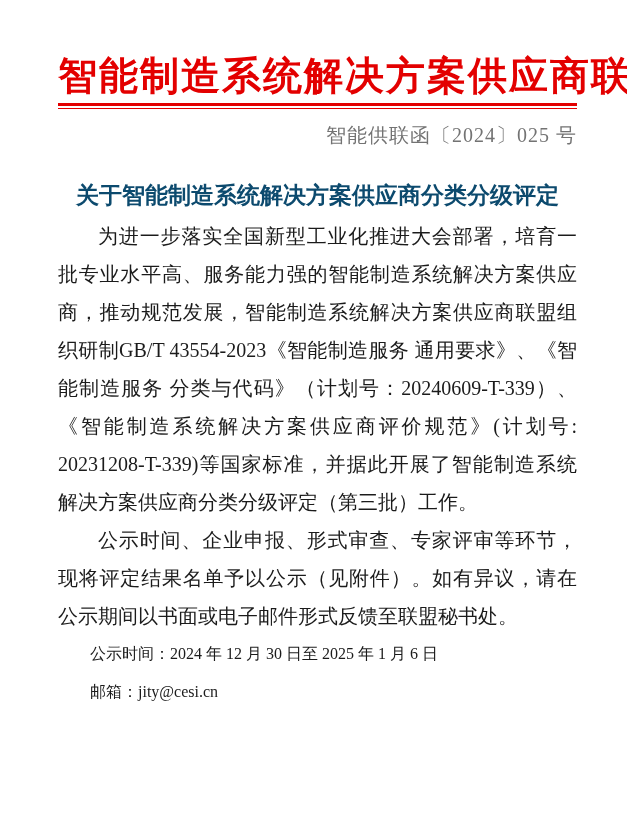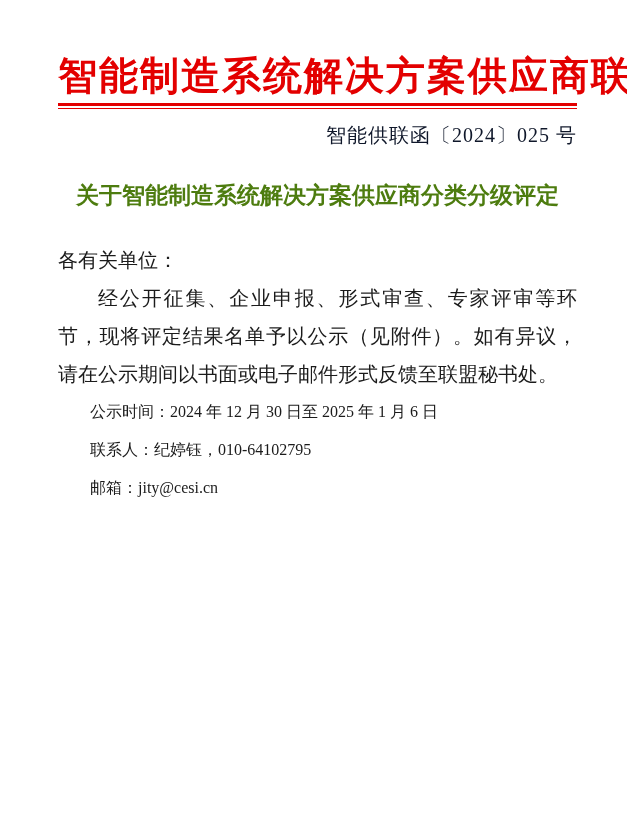--- a/index.html
+++ b/index.html
@@ -35,29 +35,29 @@
   .rule-thin {
     height: 1px;
     background: #e30000;
     margin-top: 2px;
   }
   .doc-number {
     margin-top: 13px;
     text-align: right;
     font-size: 20px;
     letter-spacing: 1px;
-    color: #0f172a;
+    color: #737373;
   }
   .doc-title {
     margin-top: 26px;
     text-align: center;
     font-size: 23px;
     font-weight: 700;
     line-height: 42px;
-    color: #4d7c0f;
+    color: #0c4a6e;
   }
   .salutation {
     margin-top: 24px;
     font-size: 20px;
     line-height: 38px;
   }
   .para {
     margin: 0;
     font-size: 20px;
     line-height: 38px;
@@ -80,24 +80,23 @@
     <div class="rule-thick"></div>
     <div class="rule-thin"></div>
   </div>
 
   <div class="doc-number">智能供联函〔2024〕025 号</div>
 
   <div class="doc-title">
     <div>关于智能制造系统解决方案供应商分类分级评定</div>
   </div>
 
-  <div class="salutation">各有关单位：</div>
 
+  <p class="para">为进一步落实全国新型工业化推进大会部署，培育一批专业水平高、服务能力强的智能制造系统解决方案供应商，推动规范发展，智能制造系统解决方案供应商联盟组织研制GB/T 43554-2023《智能制造服务 通用要求》、《智能制造服务 分类与代码》（计划号：20240609-T-339）、《智能制造系统解决方案供应商评价规范》(计划号: 20231208-T-339)等国家标准，并据此开展了智能制造系统解决方案供应商分类分级评定（第三批）工作。</p>
 
-  <p class="para">经公开征集、企业申报、形式审查、专家评审等环节，现将评定结果名单予以公示（见附件）。如有异议，请在公示期间以书面或电子邮件形式反馈至联盟秘书处。</p>
+  <p class="para">公示时间、企业申报、形式审查、专家评审等环节，现将评定结果名单予以公示（见附件）。如有异议，请在公示期间以书面或电子邮件形式反馈至联盟秘书处。</p>
 
   <div class="info-line">公示时间：2024 年 12 月 30 日至 2025 年 1 月 6 日</div>
 
-  <div class="info-line">联系人：纪婷钰，010-64102795</div>
 
   <div class="info-line">邮箱：jity@cesi.cn</div>
 
 </div>
 
 </body></html>

